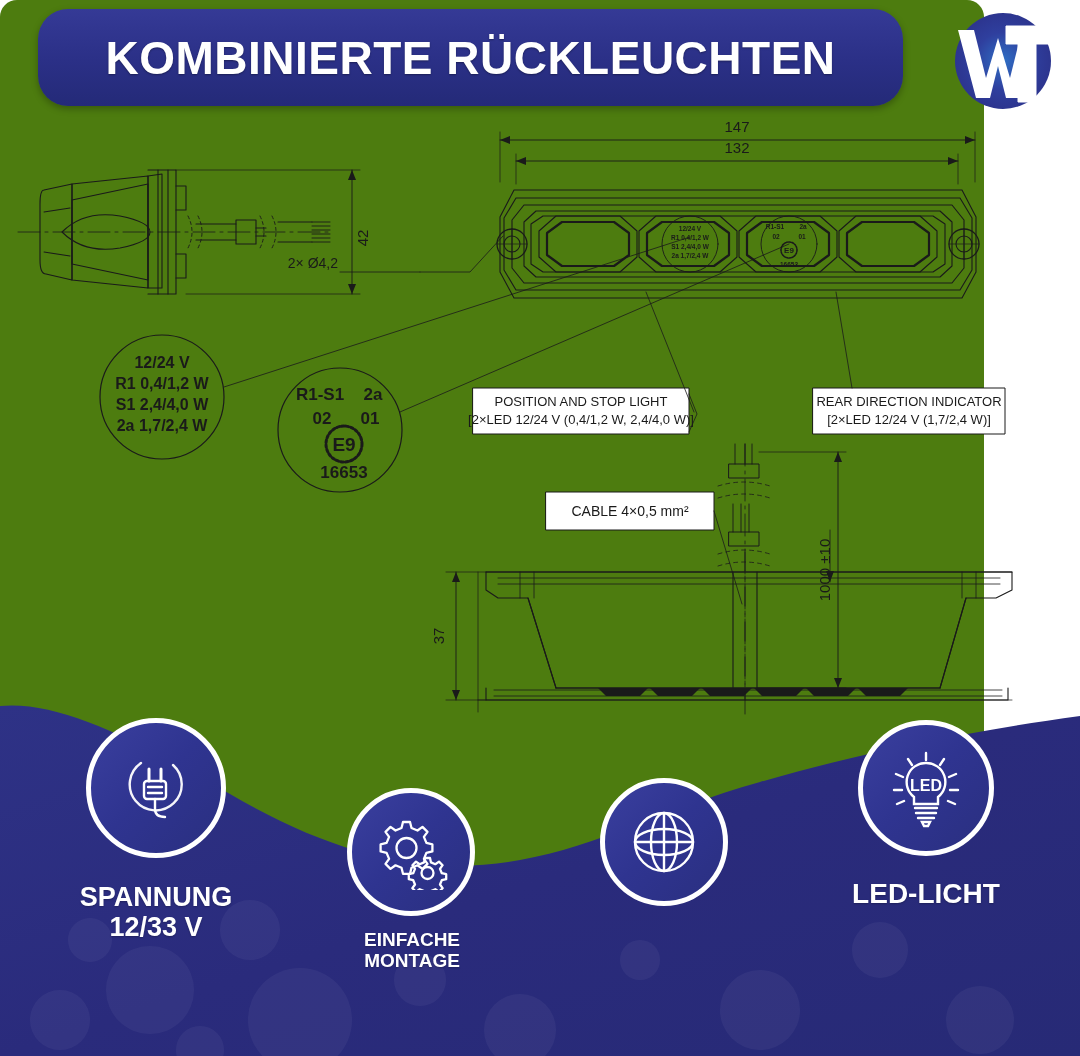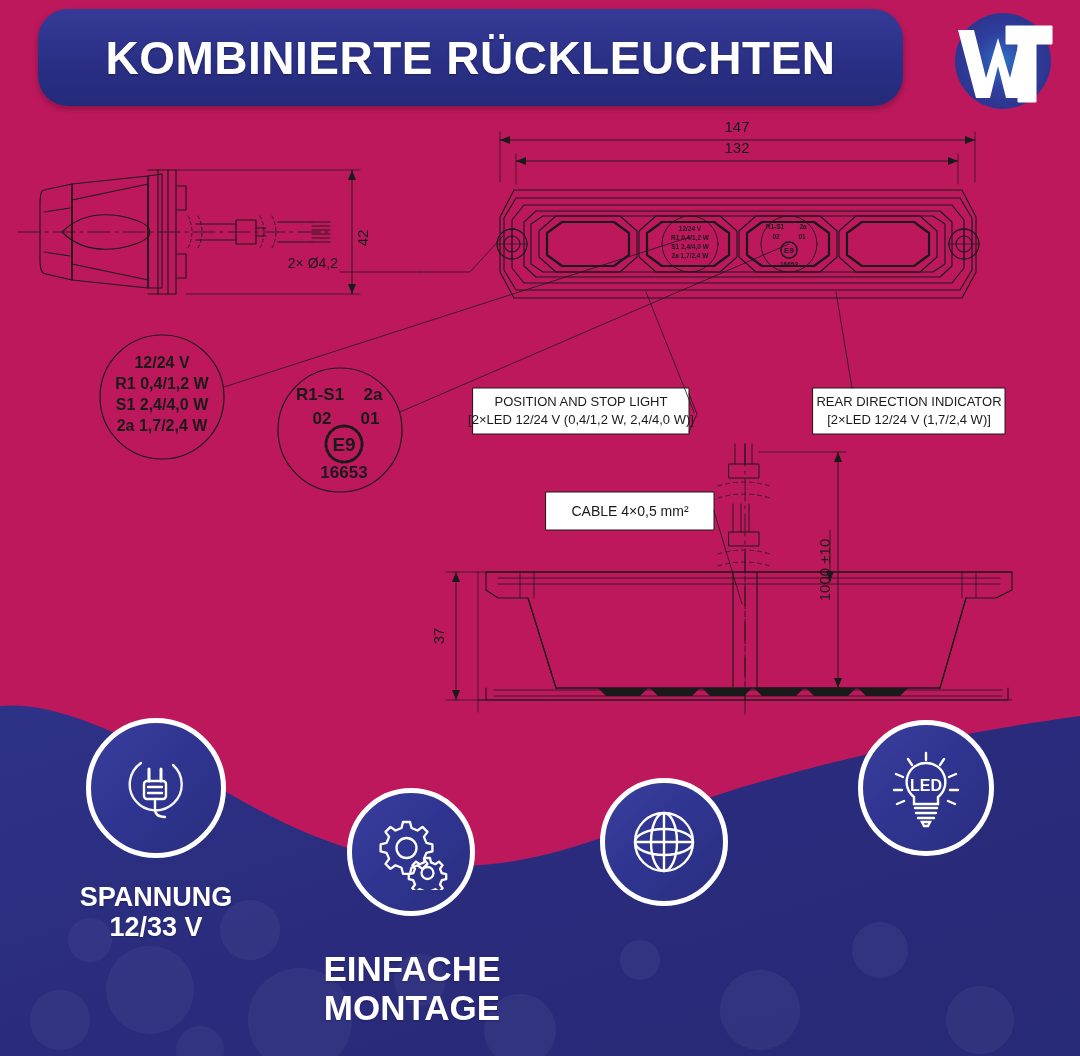--- a/index.html
+++ b/index.html
@@ -2,21 +2,21 @@
 <html><head>
 <meta charset="utf-8">
 <style>
   * { box-sizing: border-box; margin: 0; padding: 0; }
   html, body {
     width: 1080px; height: 1056px;
     background: #ffffff;
     font-family: "Liberation Sans", sans-serif;
     overflow: hidden;
   }
-  #page { position: relative; width: 1080px; height: 1056px; background: #be185d; }
+  #page { position: relative; width: 984px; height: 1056px; background: #4d7c0f; border-radius: 17px; }
 
   
   #header { position: absolute; left: 0; top: 0; width: 1080px; height: 118px; }
   #title-banner {
     position: absolute; left: 38px; top: 9px;
     width: 865px; height: 97px;
     background: linear-gradient(180deg, #353a96 0%, #2b3087 52%, #242a78 100%);
     border-radius: 30px;
     box-shadow: 0 3px 7px rgba(0,0,0,0.28);
     display: flex; align-items: center; justify-content: center;
@@ -318,21 +318,21 @@
                  l-2.5 6 l3.6 5 l-5 5 l-5-3.6 l-6 2.5 l-1.5 6 l-7 0 l-1.5-6 l-6-2.5 l-5 3.6
                  l-5-5 l3.6-5 l-2.5-6 l-6-1.5 l0-7 l6-1.5 l2.5-6 l-3.6-5 l5-5 l5 3.6 l6-2.5 Z"></path>
         <circle cx="33.5" cy="34" r="10"></circle>
         <path d="M52 44 l5 0 l1 4.4 l4.3 1.8 l3.7-2.6 l3.6 3.6 l-2.6 3.7 l1.8 4.3 l4.4 1 l0 5
                  l-4.4 1 l-1.8 4.3 l2.6 3.7 l-3.6 3.6 l-3.7-2.6 l-4.3 1.8 l-1 4.4 l-5 0 l-1-4.4
                  l-4.3-1.8 l-3.7 2.6 l-3.6-3.6 l2.6-3.7 l-1.8-4.3 l-4.4-1 l0-5 l4.4-1 l1.8-4.3
                  l-2.6-3.7 l3.6-3.6 l3.7 2.6 l4.3-1.8 Z"></path>
         <circle cx="54.5" cy="59" r="6"></circle>
       </svg>
     </div>
-    <div class="badge-label" style="left:288px; top:259px; width:248px; font-size:35px;">EINFACHE
+    <div class="badge-label" style="left:288px; top:239px; width:248px; font-size:19px;">EINFACHE
 MONTAGE</div>
 
     <div class="badge" style="left:600px; top:88px; width:128px; height:128px;">
       <svg width="80" height="80" viewBox="0 0 80 80" fill="none" stroke="#fff" stroke-width="2.4">
         <circle cx="40" cy="40" r="29"></circle>
         <ellipse cx="40" cy="40" rx="13" ry="29"></ellipse>
         <ellipse cx="40" cy="40" rx="29" ry="13"></ellipse>
         <path d="M11 40 L69 40 M40 11 L40 69"></path>
       </svg>
     </div>
@@ -340,14 +340,15 @@
     <div class="badge" style="left:858px; top:30px; width:136px; height:136px;justify-content:center;">
       <svg width="84" height="84" viewBox="0 0 84 84" fill="none" stroke="#fff" stroke-width="2.4" stroke-linecap="round">
         <path d="M42 7 L42 14 M24 13 L28 19 M60 13 L56 19 M12 28 L19 31 M72 28 L65 31
                  M10 44 L18 44 M74 44 L66 44 M13 58 L20 55 M71 58 L64 55"></path>
         <path d="M42 17 A 19 19 0 0 1 54 51 L54 58 L30 58 L30 51 A 19 19 0 0 1 42 17 Z"></path>
         <path d="M31 62 L53 62 M32 67 L52 67 M34 72 L50 72"></path>
         <path d="M38 76 L46 76 L44 80 L40 80 Z"></path>
         <text x="42" y="45" font-size="16" font-weight="bold" fill="#fff" stroke="none" text-anchor="middle" font-family="Liberation Sans, sans-serif">LED</text>
       </svg>
     </div>
+    <div class="badge-label" style="left:820px; top:188px; width:212px; font-size:28px;">LED-LICHT</div>
   </div>
 </div>
 
 </body></html>

